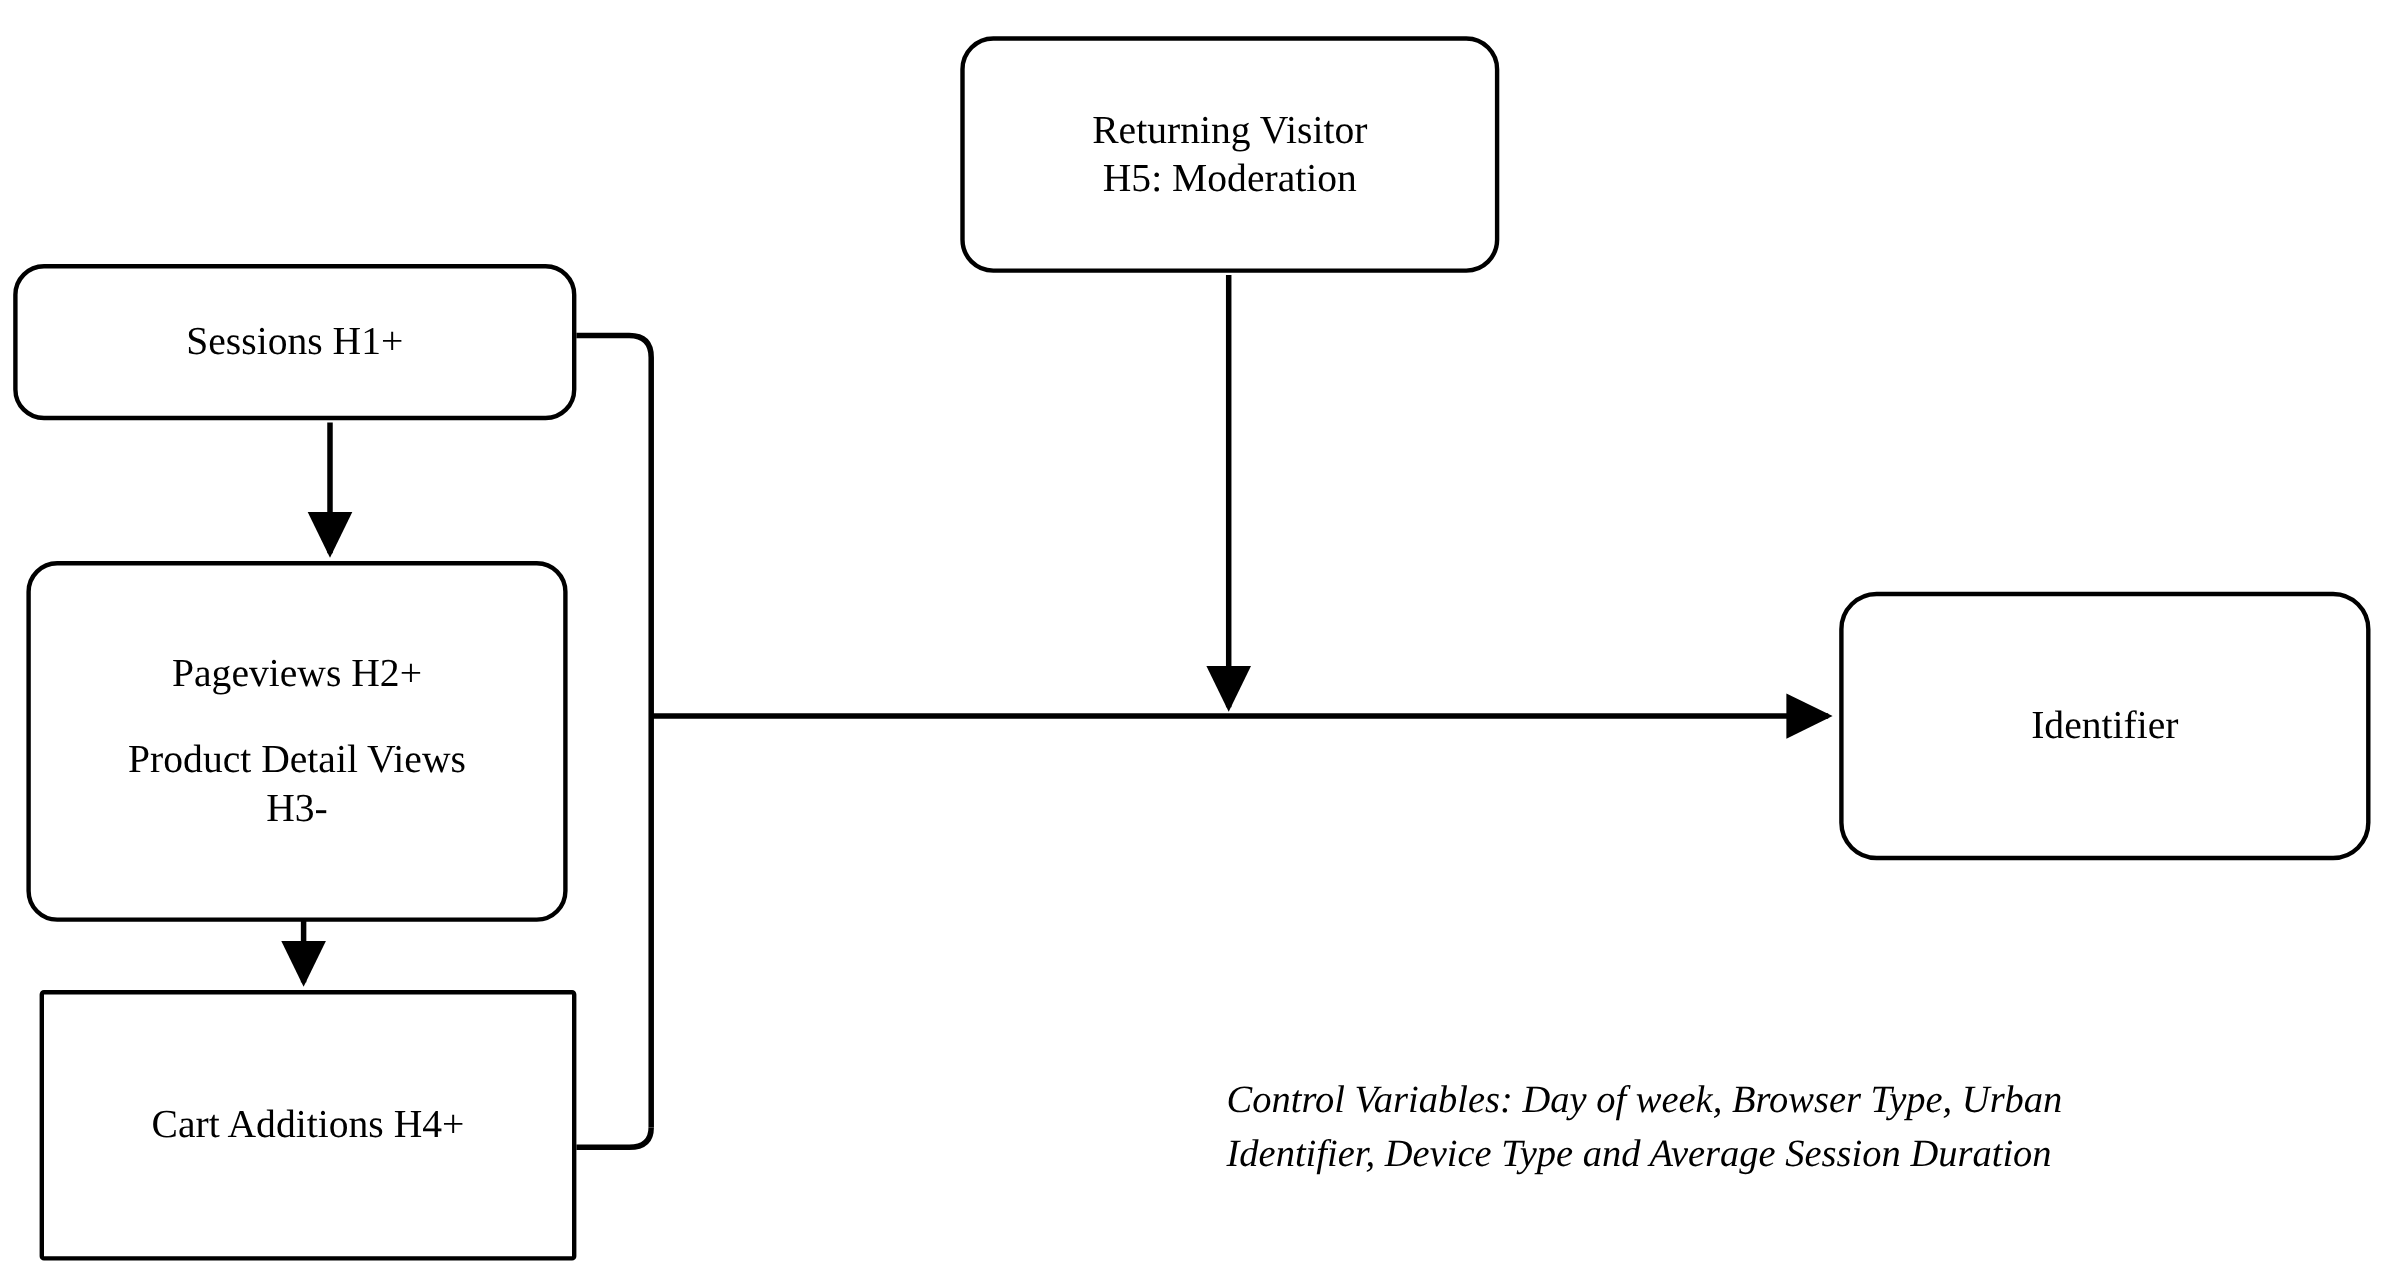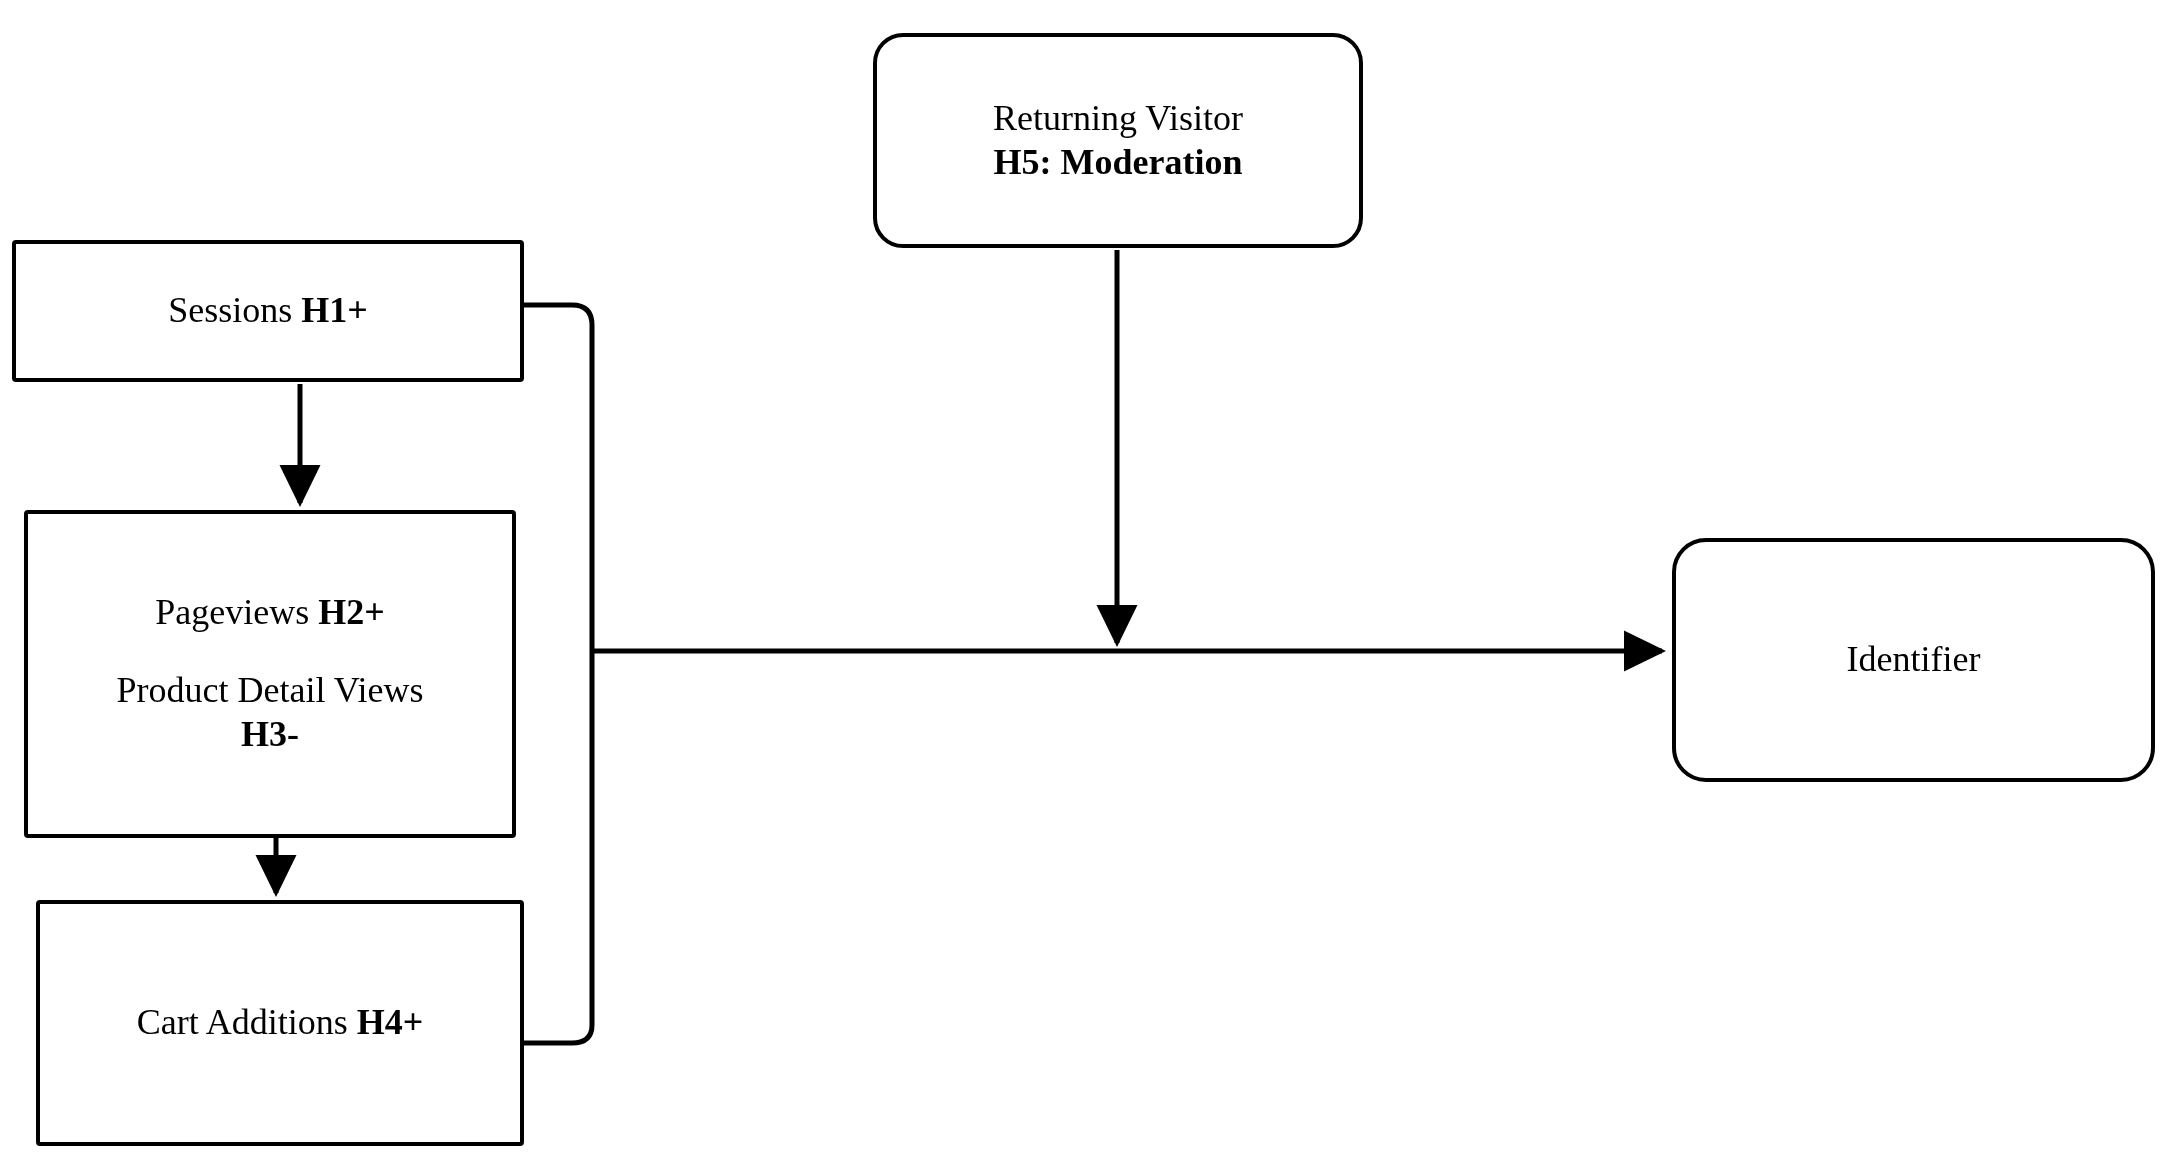--- a/index.html
+++ b/index.html
@@ -25,35 +25,35 @@
     top: 0;
     width: 2165px;
     height: 1154px;
     pointer-events: none;
   }
   .node-box {
     position: absolute;
     box-sizing: border-box;
     background: #ffffff;
     border: 4px solid #000000;
-    border-radius: 4px;
+    border-radius: 28px;
     display: flex;
     flex-direction: column;
     align-items: center;
     justify-content: center;
     text-align: center;
     line-height: 1.22;
     z-index: 2;
   }
   .node-line {
     display: block;
     white-space: nowrap;
   }
   .t-reg { font-weight: normal; }
-  .t-bold { font-weight: bold; }
+  .t-bold { font-weight: normal; }
   .node-text-36 { font-size: 36px; }
   .spacer-gap { height: 34px; }
 
   
   #node-sessions      { left: 12px;   top: 240px;  width: 512px; height: 142px; }
   #node-pageviews     { left: 24px;   top: 510px;  width: 492px; height: 328px; }
   #node-cart          { left: 36px;   top: 900px;  width: 488px; height: 246px; border-radius: 4px; }
   #node-returning     { left: 873px;  top: 33px;   width: 490px; height: 215px; border-radius: 30px; text-align: right; }
   #node-outcome       { left: 1672px; top: 538px;  width: 483px; height: 244px; border-radius: 34px; }
 
@@ -117,14 +117,18 @@
   <div class="node-box" id="node-cart">
     <span class="node-line node-text-36">
       <span class="t-reg">Cart Additions</span><span class="t-reg">&nbsp;</span><span class="t-bold">H4+</span>
     </span>
   </div>
 
   <div class="node-box" id="node-outcome">
     <span class="node-line node-text-36 t-reg">Identifier</span>
   </div>
 
+  <div id="control-variables">
+    <span class="cv-line">Control Variables: Day of week, Browser Type, Urban</span>
+    <span class="cv-line">Identifier, Device Type and Average Session Duration</span>
+  </div>
 
 </div>
 
 </body></html>

